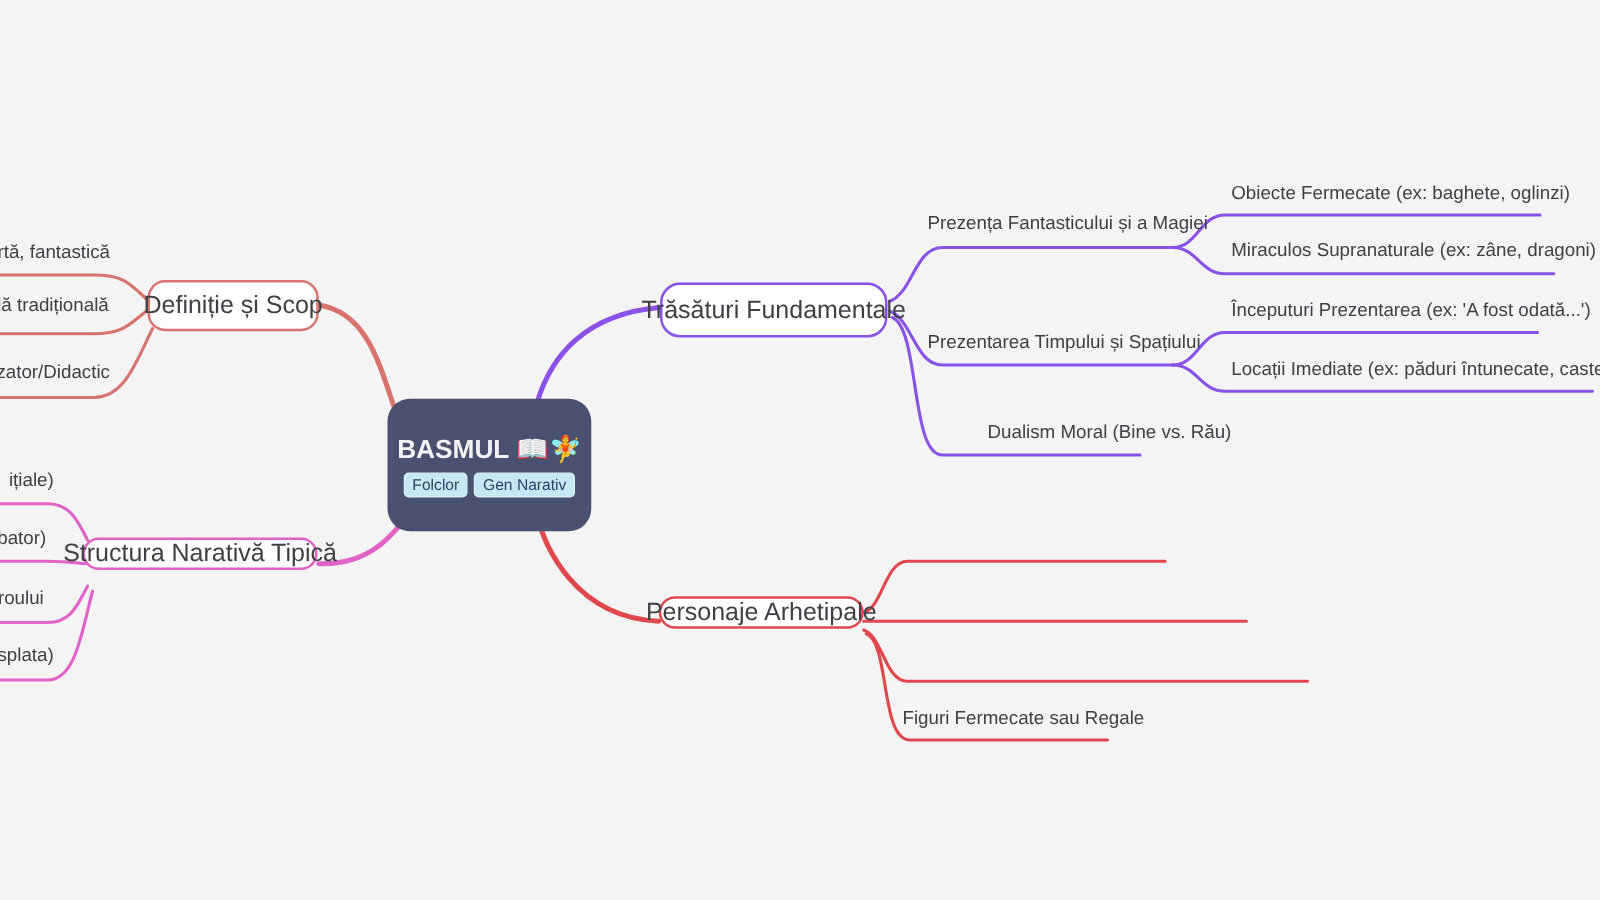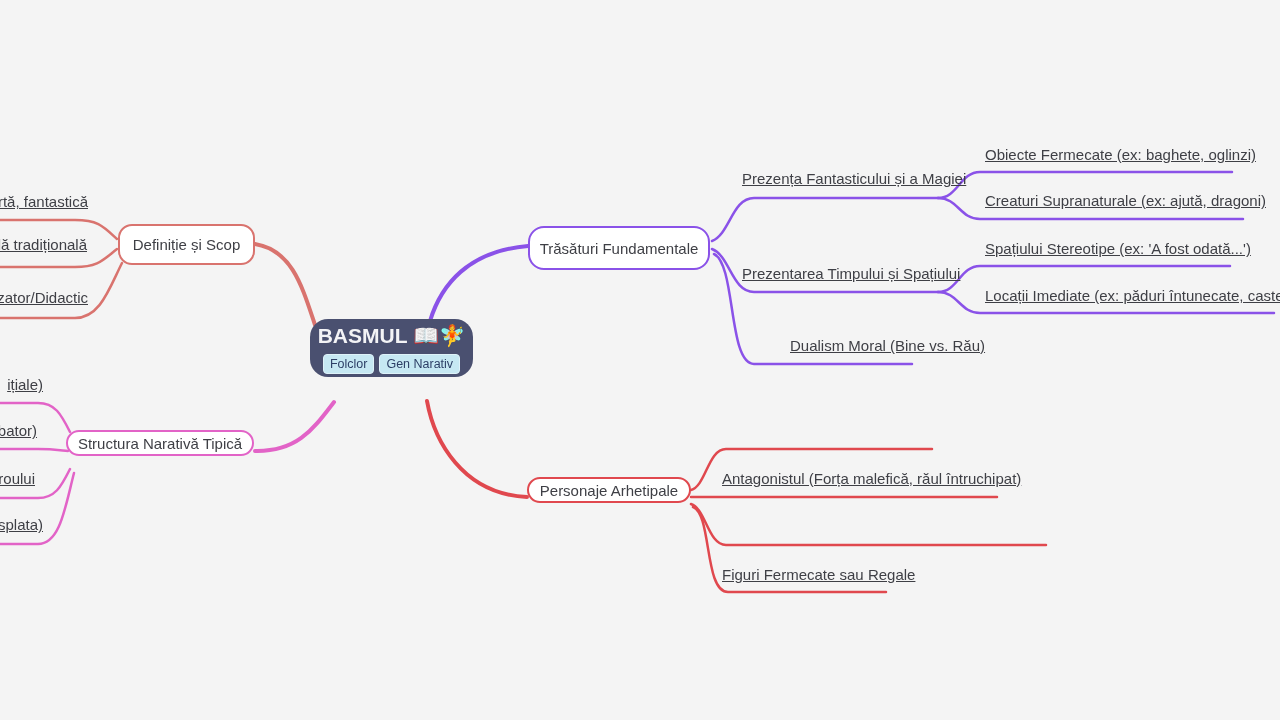--- a/index.html
+++ b/index.html
@@ -22,38 +22,37 @@
 
   .node-box {
     position: absolute;
     background: #ffffff;
     border: 2px solid #999;
     border-radius: 16px;
     display: flex;
     align-items: center;
     justify-content: center;
     color: #3e3f45;
-    font-size: 15px;
+    font-size: 20px;
     white-space: nowrap;
     box-sizing: border-box;
   }
   .leaf-label {
     position: absolute;
     color: #3e3f45;
     font-size: 15px;
     line-height: 18px;
     white-space: nowrap;
-    text-decoration: underline;
   }
   .frag { text-align: right; }
 
   #root-node {
     position: absolute;
     left: 310px; top: 319px;
-    width: 163px; height: 58px;
+    width: 163px; height: 106px;
     background: #4a5070;
     border-radius: 18px;
     display: flex;
     flex-direction: column;
     align-items: center;
     justify-content: center;
     box-sizing: border-box;
   }
   #root-title {
     color: #f3f3f6;
@@ -143,20 +142,19 @@
   <div class="leaf-label frag" style="right:1237px; top:376px;">ițiale)</div>
   <div class="leaf-label frag" style="right:1243px; top:422px;">bator)</div>
   <div class="leaf-label frag" style="right:1245px; top:470px;">roului</div>
   <div class="leaf-label frag" style="right:1237px; top:516px;">splata)</div>
 
   <div class="leaf-label" style="left:742px; top:170px;">Prezența Fantasticului și a Magiei</div>
   <div class="leaf-label" style="left:742px; top:265px;">Prezentarea Timpului și Spațiului</div>
   <div class="leaf-label" style="left:742px; top:337px;margin-left:48px;">Dualism Moral (Bine vs. Rău)</div>
 
   <div class="leaf-label" style="left:985px; top:146px;">Obiecte Fermecate (ex: baghete, oglinzi)</div>
-  <div class="leaf-label" style="left:985px; top:192px;">Creaturi Supranaturale (ex: ajută, dragoni)</div>
-  <div class="leaf-label" style="left:985px; top:240px;">Spațiului Stereotipe (ex: 'A fost odată...')</div>
+  <div class="leaf-label" style="left:985px; top:192px;">Miraculos Supranaturale (ex: zâne, dragoni)</div>
+  <div class="leaf-label" style="left:985px; top:240px;">Începuturi Prezentarea (ex: 'A fost odată...')</div>
   <div class="leaf-label" style="left:985px; top:287px;">Locații Imediate (ex: păduri întunecate, castele)</div>
 
-  <div class="leaf-label" style="left:722px; top:470px;">Antagonistul (Forța malefică, răul întruchipat)</div>
   <div class="leaf-label" style="left:722px; top:566px;">Figuri Fermecate sau Regale</div>
 
 </div>
 
 </body></html>

